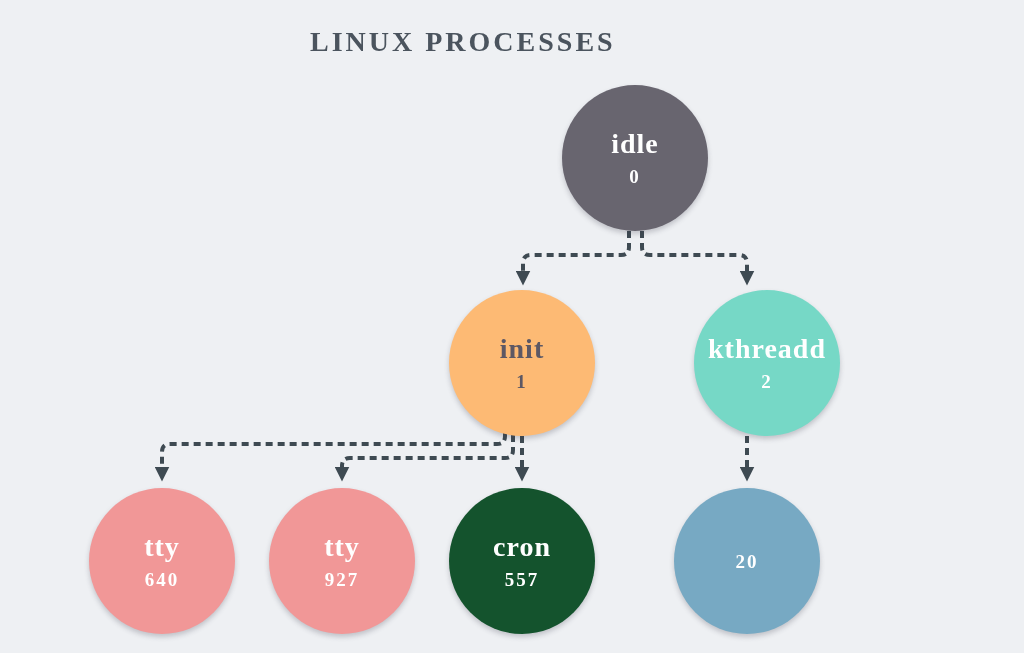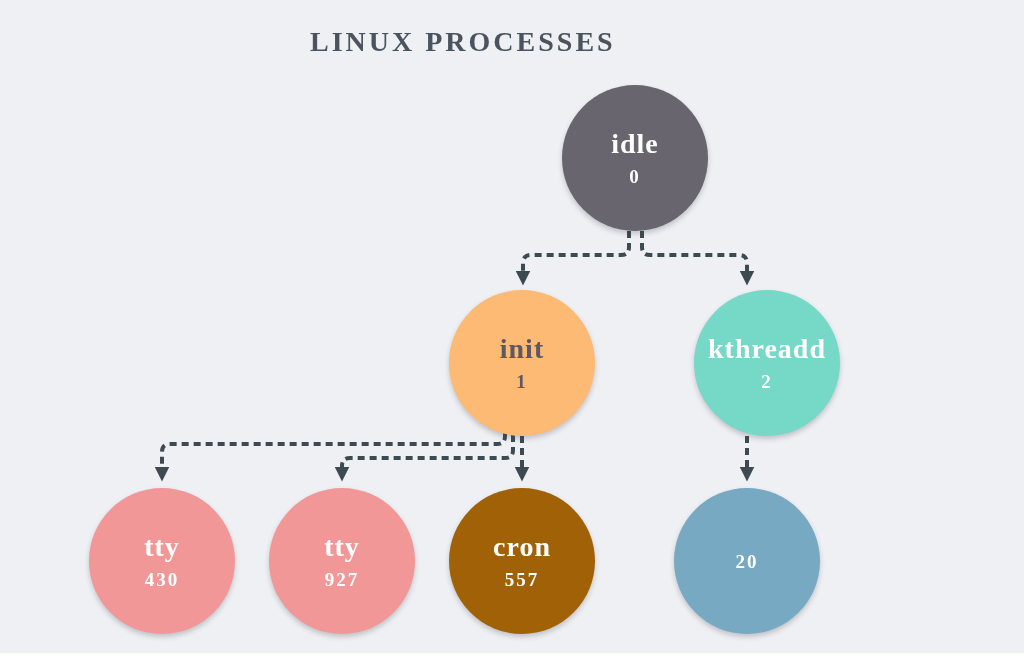--- a/index.html
+++ b/index.html
@@ -90,29 +90,29 @@
     <span class="pid">1</span>
   </div>
 
   <div class="node pos-kthreadd" style="background: rgb(118, 216, 198); color: rgb(255, 255, 255);">
     <span class="label">kthreadd</span>
     <span class="pid">2</span>
   </div>
 
   <div class="node pos-tty-740" style="background: rgb(241, 151, 151); color: rgb(255, 255, 255);">
     <span class="label">tty</span>
-    <span class="pid">430</span>
+    <span class="pid">640</span>
   </div>
 
   <div class="node pos-tty-741" style="background: rgb(241, 151, 151); color: rgb(255, 255, 255);">
     <span class="label">tty</span>
     <span class="pid">927</span>
   </div>
 
-  <div class="node pos-cron" style="background: #a16207; color: rgb(255, 255, 255);">
+  <div class="node pos-cron" style="background: #14532d; color: rgb(255, 255, 255);">
     <span class="label">cron</span>
     <span class="pid">557</span>
   </div>
 
   <div class="node pos-watchdog" style="background: rgb(119, 169, 195); color: rgb(255, 255, 255);">
     <span class="pid">20</span>
   </div>
 
 </div>
 

